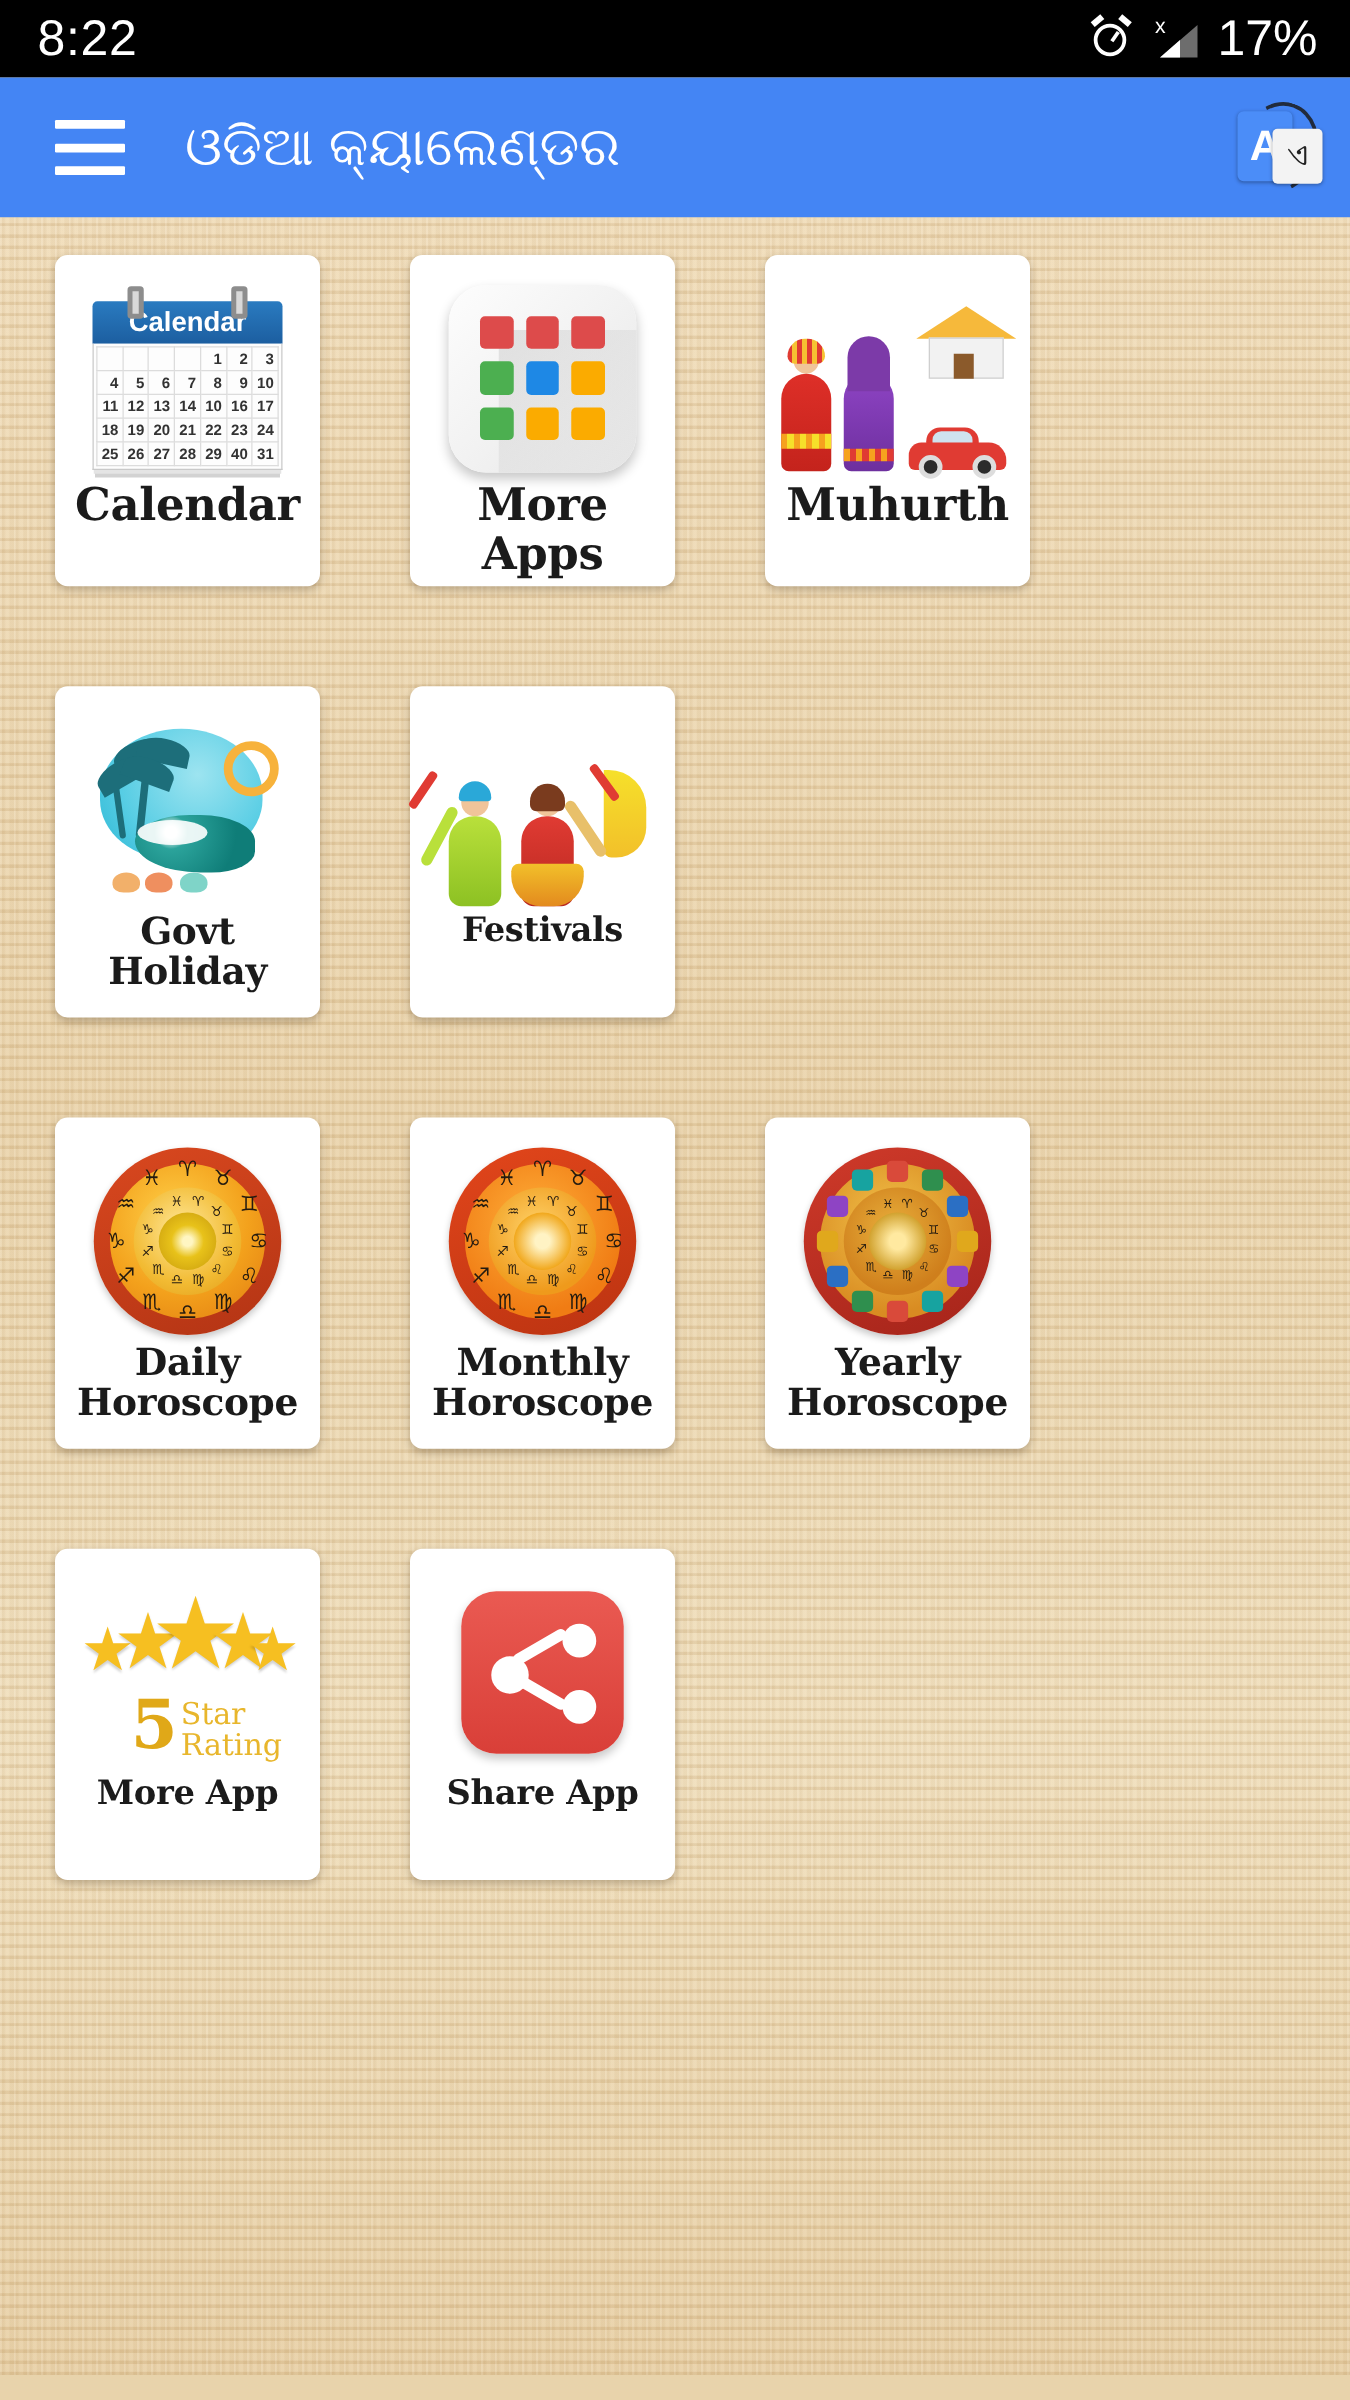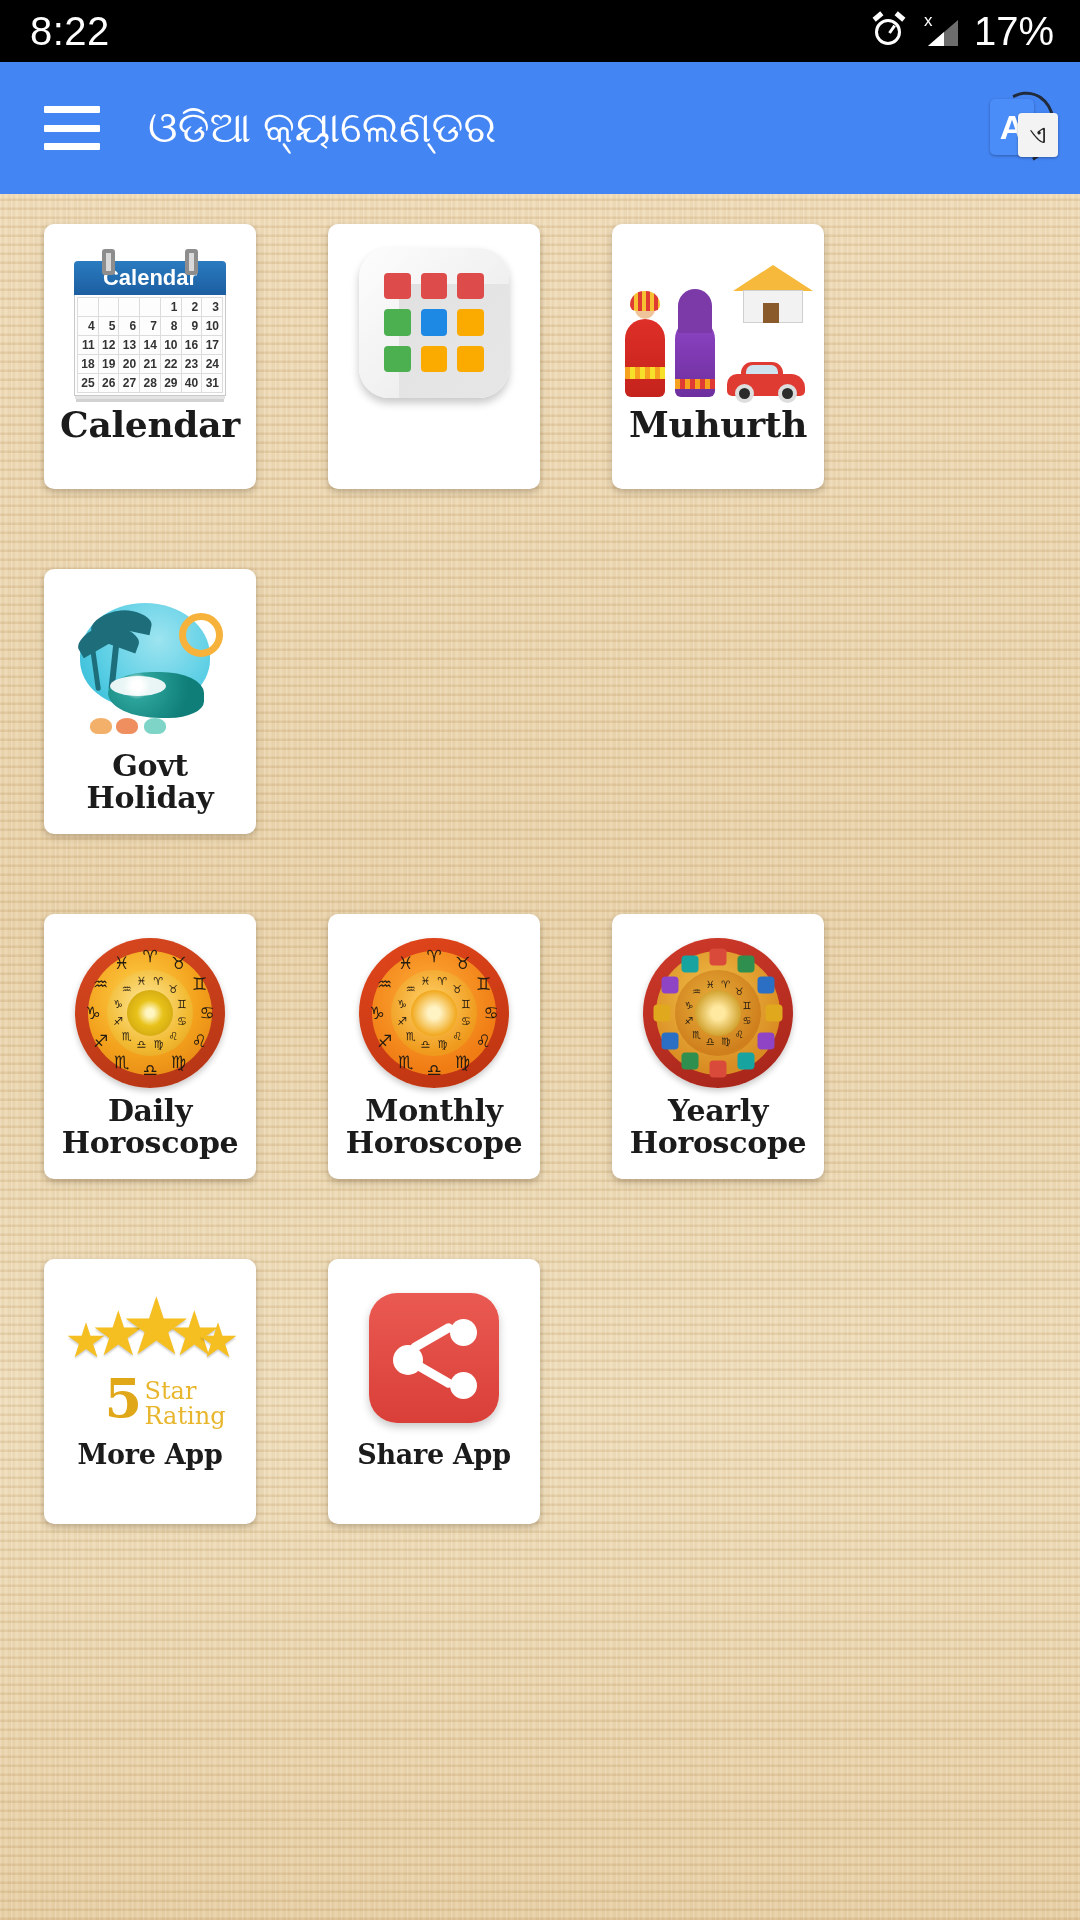--- a/index.html
+++ b/index.html
@@ -41,21 +41,21 @@
     width:0; height:0; border-left:30px solid transparent; border-bottom:26px solid #6d6d6d;
   }
   .sb-signal .tri-fg{
     position:absolute; bottom:2px; right:14px;
     width:0; height:0; border-left:16px solid transparent; border-bottom:14px solid #fff;
   }
   .sb-batt{ font-size:40px; font-weight:400; }
 
   
   .appbar{
-    height:132px; background:#4485f4; position:relative;
+    height:112px; background:#4485f4; position:relative;
     display:flex; align-items:center; padding:0 28px;
   }
   .hamburger{ width:56px; height:44px; display:flex; flex-direction:column;
     justify-content:space-between; margin-left:16px; cursor:pointer; }
   .hamburger span{ display:block; height:7px; background:#fff; border-radius:1px; }
   .appbar-title{
     color:#fff; font-size:43px; margin-left:48px;
     font-family:"Liberation Sans","DejaVu Sans",sans-serif; font-weight:400;
     white-space:nowrap;
   }
@@ -444,20 +444,23 @@
               <i style="background: rgb(221, 75, 75);"></i>
               <i style="background: rgb(221, 75, 75);"></i>
               <i style="background: rgb(76, 175, 80);"></i>
               <i style="background: rgb(30, 136, 229);"></i>
               <i style="background: rgb(251, 171, 0);"></i>
               <i style="background: rgb(76, 175, 80);"></i>
               <i style="background: rgb(251, 171, 0);"></i>
               <i style="background: rgb(251, 171, 0);"></i>
             </div>
         </div>
+        <div class="tile-label big">
+          <div>More Apps</div>
+        </div>
       </div>
 
       <div class="tile">
         <div class="tile-art">
           <div class="muh">
             <div class="house">
               <div class="roof"></div>
                 <div class="wall"></div>
                 <div class="door"></div>
             </div>
@@ -507,20 +510,45 @@
               <div class="sh sh2"></div>
               <div class="sh sh3"></div>
           </div>
         </div>
         <div class="tile-label two">
           <div>Govt</div>
           <div>Holiday</div>
         </div>
       </div>
 
+      <div class="tile">
+        <div class="tile-art">
+          <div class="dance">
+            <div class="scarf"></div>
+            <div class="d d1">
+              <div class="stick"></div>
+                <div class="arm"></div>
+              <div class="cap"></div>
+                <div class="head"></div>
+                <div class="torso"></div>
+            </div>
+            <div class="d d2">
+              <div class="stick"></div>
+                <div class="arm"></div>
+              <div class="hair"></div>
+                <div class="head"></div>
+                <div class="torso"></div>
+                <div class="skirt"></div>
+            </div>
+          </div>
+        </div>
+        <div class="tile-label mid">
+          <div>Festivals</div>
+        </div>
+      </div>
 
     </div>
 
     <div class="row">
 
       <div class="tile">
         <div class="tile-art">
           <div class="wheel w-daily zw">
               <div class="ring1"></div>
               <div class="ring2"></div>

